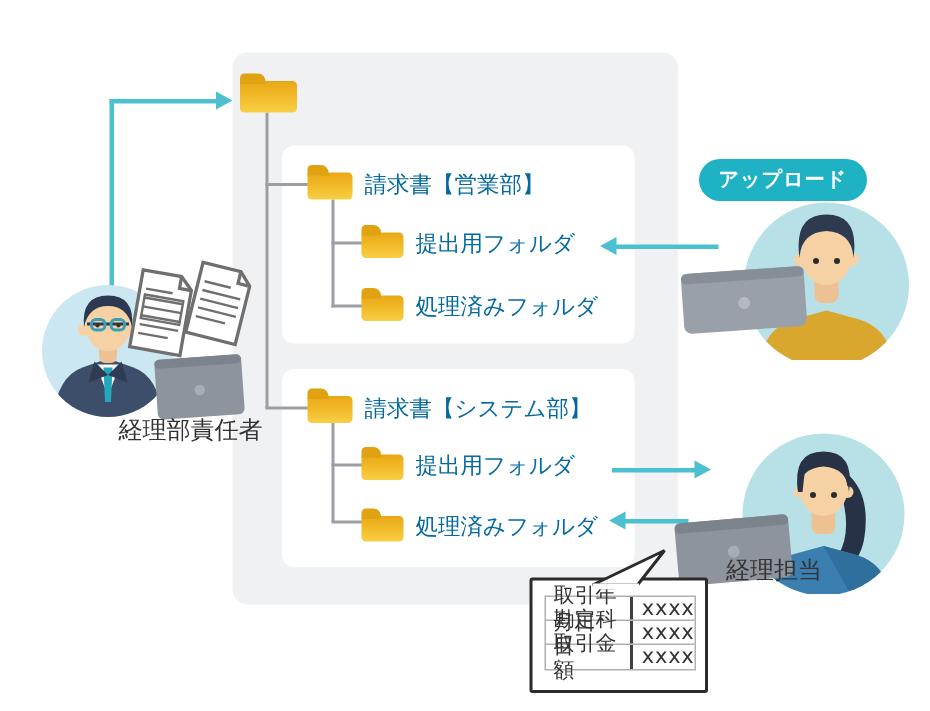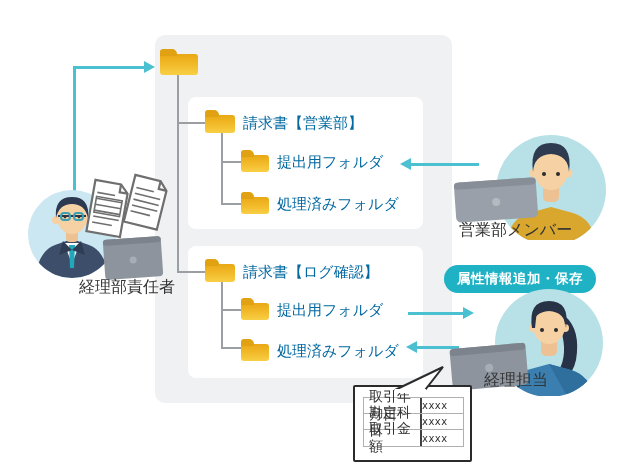--- a/index.html
+++ b/index.html
@@ -61,21 +61,21 @@
   .ctable {
     position:absolute; left:8px; top:10px; width:101px;
     border:1px solid #b0b0b0; z-index:1;
   }
   .crow { display:flex; height:16px; border-bottom:1px solid #b0b0b0; align-items:center; }
   .crow:last-child { border-bottom:none; }
   .ckey {
     width:58px; border-right:2px solid #404040; font-size:14px; padding-left:5px;
     height:100%; display:flex; align-items:center; color:#333;
   }
-  .cval { flex:1; text-align:left; font-size:10px; color:#333; letter-spacing:0.5px; }
+  .cval { flex:1; text-align:right; font-size:14px; color:#333; letter-spacing:0.5px; }
 </style>
 </head>
 <body>
 
 <div class="canvas">
 
   <div class="panel"></div>
 
   <div class="card card1"></div>
   <div class="card card2"></div>
@@ -93,39 +93,39 @@
   <div class="folder folder-lg"></div>
 
   <div class="folder folder-md" style="left:205px; top:115px;"></div>
   <div class="tree-label" style="left:243px; top:114px;">請求書【営業部】</div>
   <div class="folder folder-sm" style="left:241px; top:155px;"></div>
   <div class="tree-label" style="left:277px; top:153px;">提出用フォルダ</div>
   <div class="folder folder-sm" style="left:241px; top:197px;"></div>
   <div class="tree-label" style="left:277px; top:195px;">処理済みフォルダ</div>
 
   <div class="folder folder-md" style="left:205px; top:264px;"></div>
-  <div class="tree-label" style="left:243px; top:263px;">請求書【ログ確認】</div>
+  <div class="tree-label" style="left:243px; top:263px;">請求書【システム部】</div>
   <div class="folder folder-sm" style="left:241px; top:303px;"></div>
   <div class="tree-label" style="left:277px; top:301px;">提出用フォルダ</div>
   <div class="folder folder-sm" style="left:241px; top:344px;"></div>
   <div class="tree-label" style="left:277px; top:342px;">処理済みフォルダ</div>
 
   <div class="tline" style="left:73px; top:66px; width:3px; height:128px;"></div>
   <div class="tline" style="left:73px; top:66px; width:72px; height:3px;"></div>
   <div class="head head-right" style="left:144px; top:61px;"></div>
 
   <div class="tline" style="left:409px; top:163px; width:70px; height:3px;"></div>
   <div class="head head-left" style="left:400px; top:158px;"></div>
 
   <div class="tline" style="left:408px; top:312px; width:56px; height:3px;"></div>
   <div class="head head-right" style="left:463px; top:307px;"></div>
   <div class="tline" style="left:415px; top:346px; width:44px; height:3px;"></div>
   <div class="head head-left" style="left:406px; top:341px;"></div>
 
-  <div class="badge" style="left:444px; top:265px;">属性情報追加・保存</div>
+  <div class="badge" style="left:466px; top:106px;">アップロード</div>
 
   <svg class="avatar-svg" style="left:25px; top:188px;" width="140" height="92" viewBox="0 0 140 92">
     <defs>
         <clipPath id="clipM">
           <circle cx="47" cy="46" r="44"></circle>
         </clipPath>
       </defs>
     <circle cx="47" cy="46" r="44" fill="#cbe7f2"></circle>
     <g clip-path="url(#clipM)">
       <path d="M10 92 Q13 63 30 57 L47 51 L64 57 Q81 63 84 92 Z" fill="#3c4e69"></path>
@@ -223,21 +223,20 @@
       <circle cx="109" cy="42" r="2" fill="#2b2b2b"></circle>
     </g>
     <g transform="rotate(-5 40 78)">
       <rect x="4" y="58" width="76" height="42" rx="5" fill="#8d949d"></rect>
       <rect x="4" y="58" width="76" height="7" rx="3.5" fill="#7c838c"></rect>
       <circle cx="42" cy="80" r="4" fill="#a7adb4"></circle>
     </g>
   </svg>
 
   <div class="actor-label" style="left:33px;  top:277px;margin-left:46px;">経理部責任者</div>
-  <div class="actor-label" style="left:459px; top:220px;">営業部メンバー</div>
   <div class="actor-label" style="left:484px; top:370px;">経理担当</div>
 
   <div class="bubble">
     <div class="ctable">
       <div class="crow">
         <div class="ckey">取引年月日</div>
         <div class="cval">xxxx</div>
       </div>
       <div class="crow">
         <div class="ckey">勘定科目</div>

